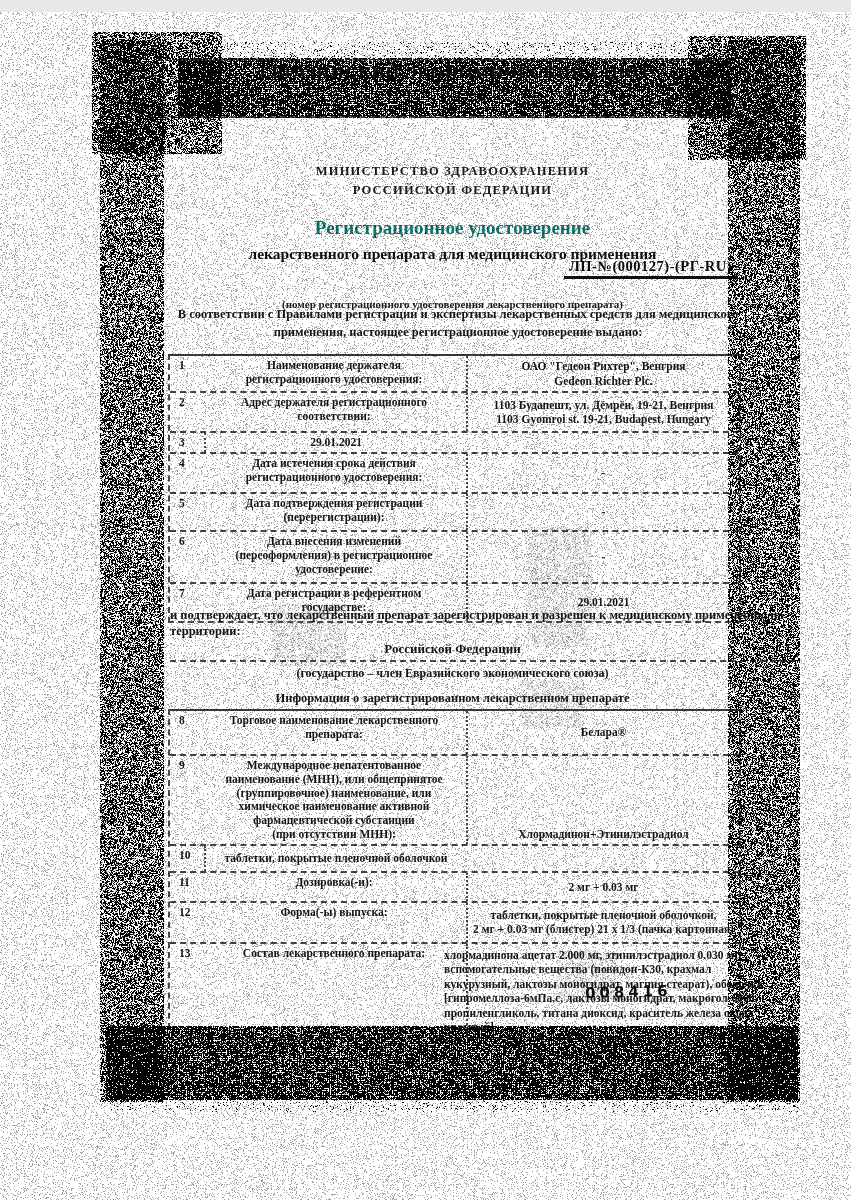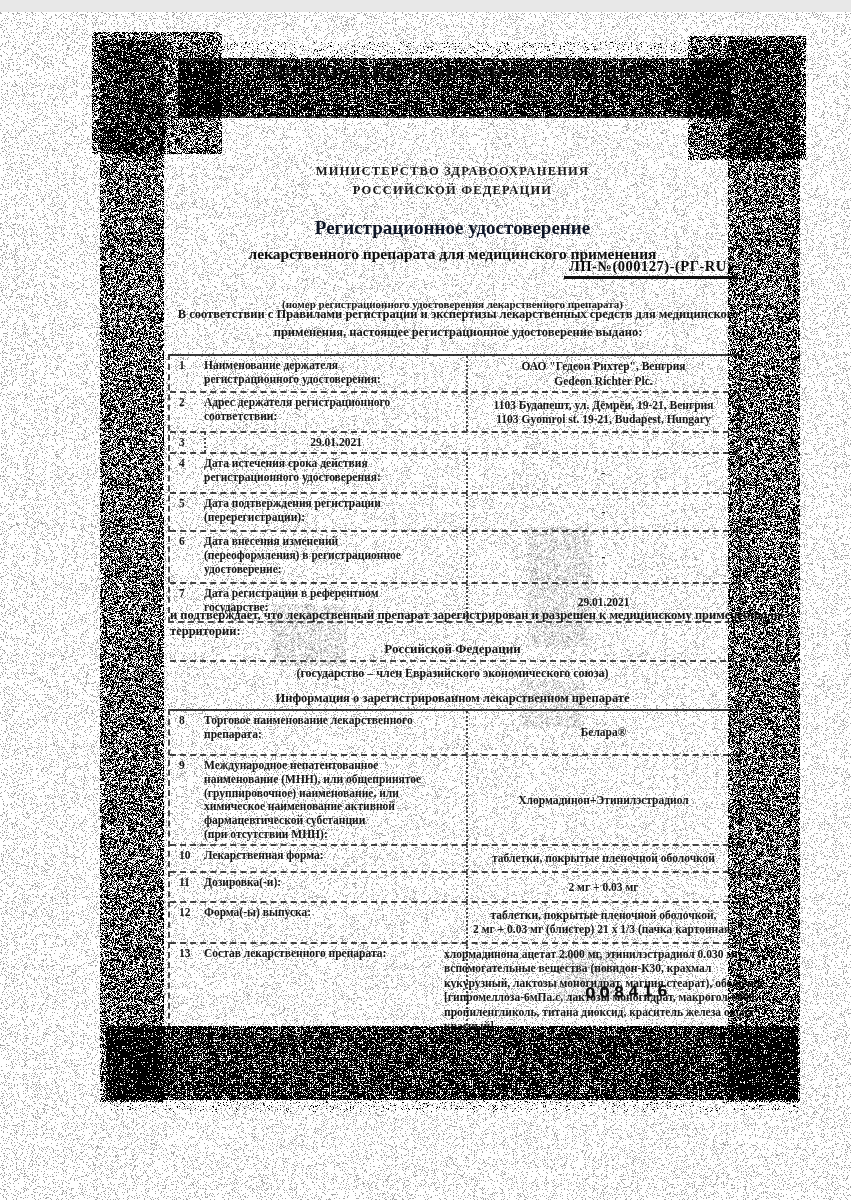--- a/index.html
+++ b/index.html
@@ -17,21 +17,21 @@
   .rule-dashed{border-top:2px dashed #474747;height:0;}
   .eaeu-title{
     left:178px;top:51px;width:552px;text-align:center;
     font-size:17px;font-weight:700;letter-spacing:1px;color:#0c0c0c;
   }
   .ministry{
     left:168px;top:150px;width:569px;text-align:center;
     font-size:12.5px;font-weight:700;letter-spacing:1.2px;line-height:1.55;
     white-space:pre-line;color:#1c1c1c;
   }
-  .doc-title1{left:168px;top:205px;width:569px;text-align:center;font-size:19px;font-weight:700;color:#0f172a;}
+  .doc-title1{left:168px;top:205px;width:569px;text-align:center;font-size:19px;font-weight:700;color:#0f766e;}
   .doc-title2{left:150px;top:233px;width:605px;text-align:center;font-size:15.5px;font-weight:700;color:#101010;}
   .regnum-wrap{left:168px;top:245px;width:569px;text-align:right;}
   .regnum{
     display:inline-block;font-size:14.5px;font-weight:700;letter-spacing:.5px;
     border-bottom:3px solid #101010;padding:0 5px 1px;color:#0b0b0b;
   }
   .regnum-caption{left:168px;top:286px;width:569px;text-align:center;font-size:11px;font-weight:700;color:#1d1d1d;}
   .intro{
     left:172px;top:293px;width:572px;text-align:center;
     font-size:12.5px;font-weight:700;line-height:1.45;color:#161616;
@@ -40,27 +40,27 @@
   
   .doc-table{
     left:168px;width:569px;
     border-top:2px solid #3b3b3b;border-left:2px dashed #4a4a4a;
     border-right:2px dashed #4a4a4a;border-bottom:2px dashed #4a4a4a;
     font-size:11.5px;font-weight:700;
   }
   .t-row{display:grid;grid-template-columns:34px 262px 1fr;}
   .t-row + .t-row{border-top:2px dashed #454545;}
   .t-num{padding:3px 0 0 9px;line-height:1.2;}
-  .t-label{padding:3px 2px 2px 0;line-height:1.2;white-space:pre-line;}
+  .t-label{padding:3px 2px 2px 0;line-height:1.2;white-space:pre-line;text-align:center;}
   .t-value{
     border-left:2px dotted #4a4a4a;display:flex;align-items:center;
     justify-content:center;padding:2px 3px;line-height:1.26;overflow:visible;
   }
   .t-value .vtext{white-space:pre-line;text-align:center;width:100%;}
-  .t-value.top{align-items:center;}
+  .t-value.top{align-items:flex-end;}
   .t-value.left .vtext{text-align:left;}
   .vtext.bleed{width:calc(100% + 54px);flex:none;}
 
   
   .confirm{
     left:170px;top:595px;width:630px;font-size:12.5px;font-weight:700;
     line-height:1.3;white-space:normal;color:#161616;
   }
   .territory{left:168px;top:629px;width:569px;text-align:center;font-size:13px;font-weight:700;}
   .territory-rule{left:170px;top:648px;width:626px;border-top:2px dashed #4a4a4a;height:0;}
@@ -236,21 +236,20 @@
 (группировочное) наименование, или
 химическое наименование активной
 фармацевтической субстанции
 (при отсутствии МНН):</div>
       <div class="t-value top">
           <div class="vtext">Хлормадинон+Этинилэстрадиол</div>
         </div>
     </div>
     <div class="t-row" style="min-height:25px">
       <div class="t-num">10</div>
-      <div class="t-label">Лекарственная форма:</div>
       <div class="t-value">
           <div class="vtext bleed">таблетки, покрытые пленочной оболочкой</div>
         </div>
     </div>
     <div class="t-row" style="min-height:28px">
       <div class="t-num">11</div>
       <div class="t-label">Дозировка(-и):</div>
       <div class="t-value">
           <div class="vtext">2 мг + 0.03 мг</div>
         </div>

